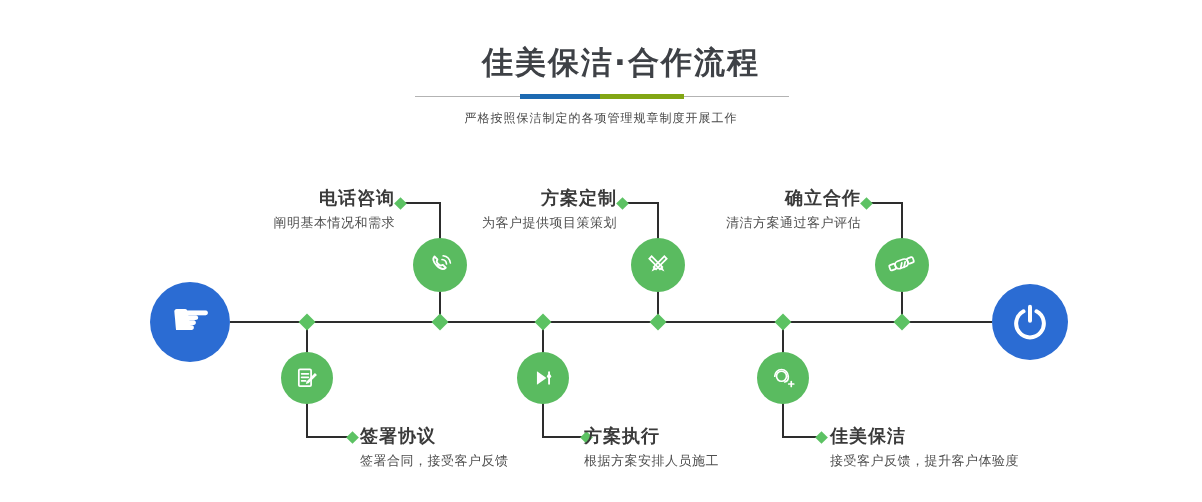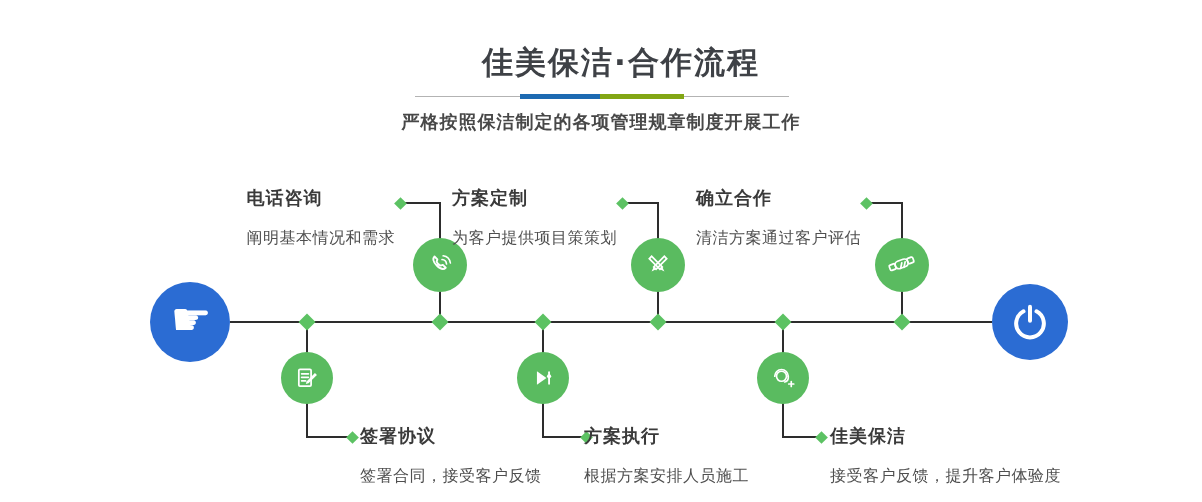--- a/index.html
+++ b/index.html
@@ -11,21 +11,21 @@
   .page-title{
     position:absolute;left:0;top:42px;width:100%;text-align:center;
     font-size:31px;font-weight:700;color:#3e4146;letter-spacing:2px;margin-left:20px;
   }
   .divider{position:absolute;left:415px;top:92px;width:374px;height:10px;}
   .divider .base{position:absolute;left:0;top:4px;width:374px;height:1px;background:#b3b3b3;}
   .divider .seg-blue{position:absolute;left:105px;top:2px;width:80px;height:5px;background:#1d6ab2;}
   .divider .seg-green{position:absolute;left:185px;top:2px;width:84px;height:5px;background:#82a614;}
   .page-subtitle{
     position:absolute;left:0;top:110px;width:100%;text-align:center;
-    font-size:18px;color:#484848;letter-spacing:1px;font-weight:bold;
+    font-size:12px;color:#484848;letter-spacing:1px;
   }
   
   .hline,.vline{position:absolute;background:#2d2d2d;z-index:1;}
   .hline{height:2px;}
   .vline{width:2px;}
   
   .diamond{position:absolute;background:#5cc263;transform:rotate(45deg);z-index:2;}
   .d-sm{width:9px;height:9px;}
   .d-md{width:12px;height:12px;}
   
@@ -34,22 +34,22 @@
     display:flex;align-items:center;justify-content:center;
   }
   .bcircle{
     position:absolute;border-radius:50%;background:#2b6cd3;z-index:3;
     display:flex;align-items:center;justify-content:center;
   }
   .hand-glyph{color:#fff;font-size:46px;line-height:1;transform:translate(1px,-3px);}
   
   .step-label{position:absolute;z-index:4;}
   .step-label .t{font-size:18px;font-weight:600;color:#3a3a3a;letter-spacing:1px;}
-  .step-label .d{font-size:16px;color:#4f4f4f;margin-top:18px;letter-spacing:0.5px;}
-  .align-r{}
+  .step-label .d{font-size:13px;color:#4f4f4f;margin-top:4px;letter-spacing:0.5px;}
+  .align-r{text-align:right;}
   .align-l{text-align:left;}
   svg{display:block;}
 </style>
 </head>
 <body>
 
 <div class="stage">
 
   <div class="page-title">佳美保洁·合作流程</div>
   <div class="divider">

